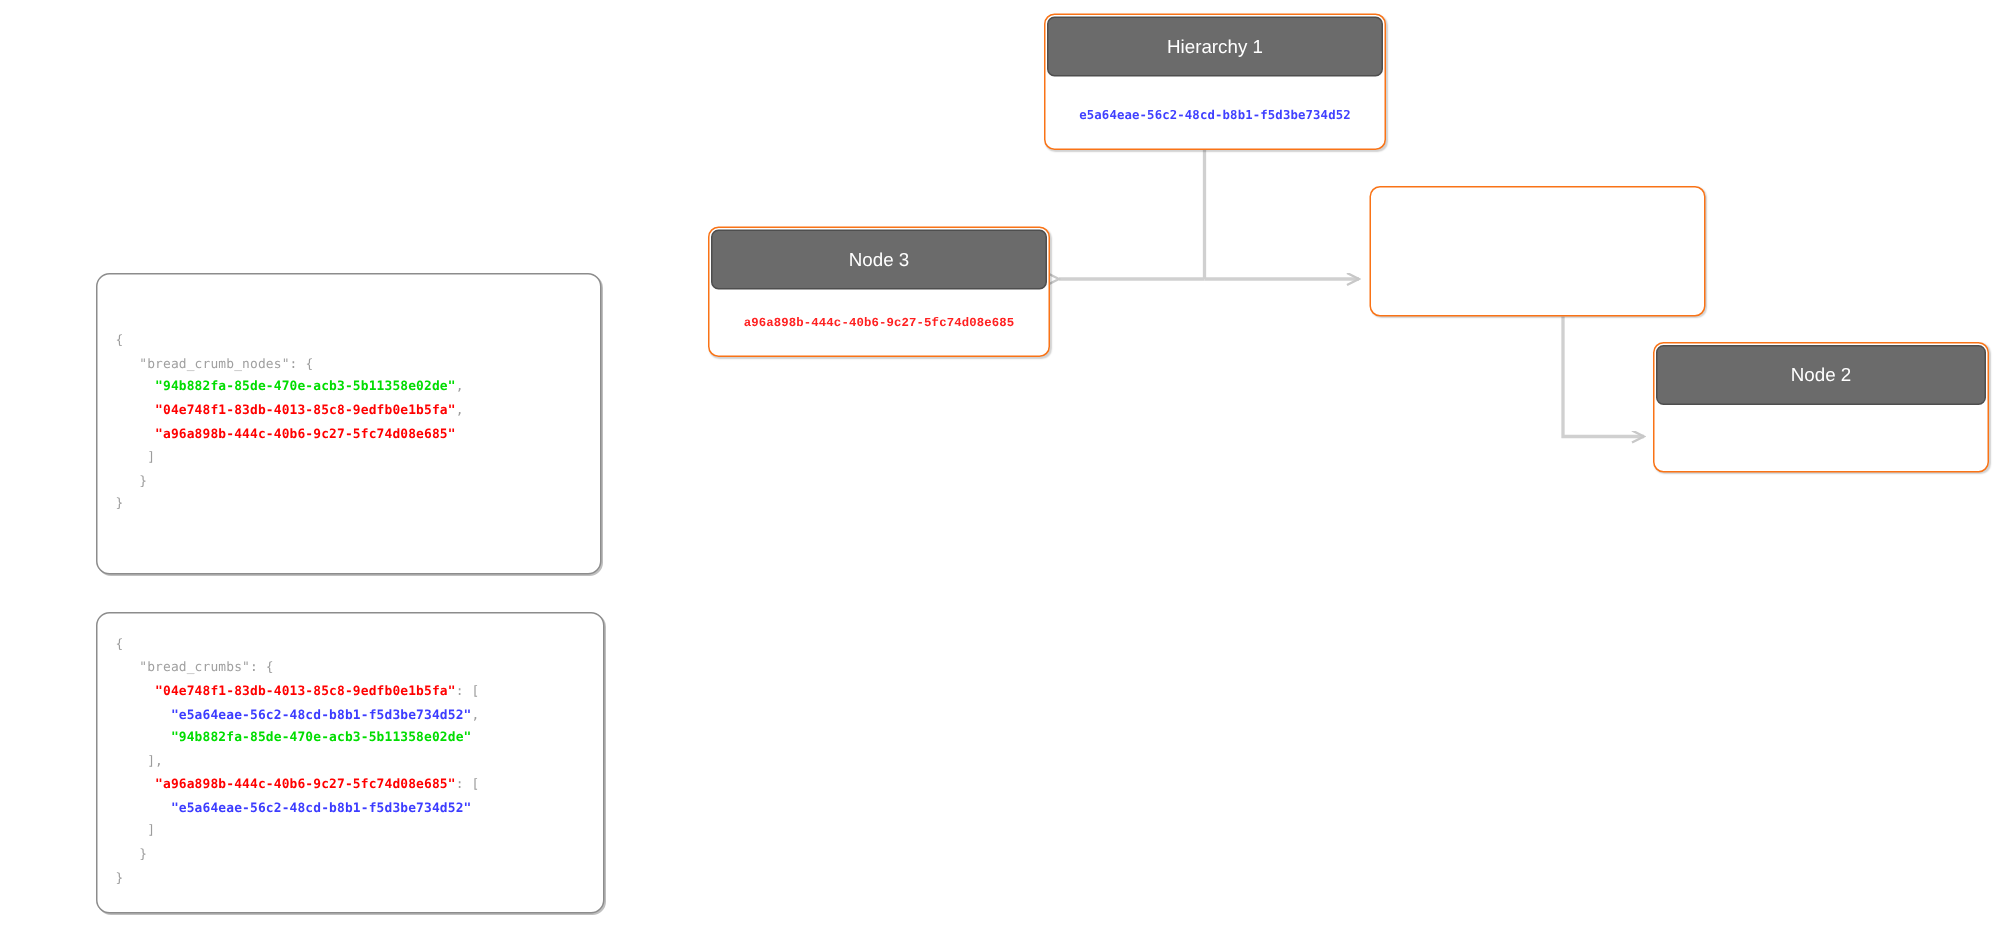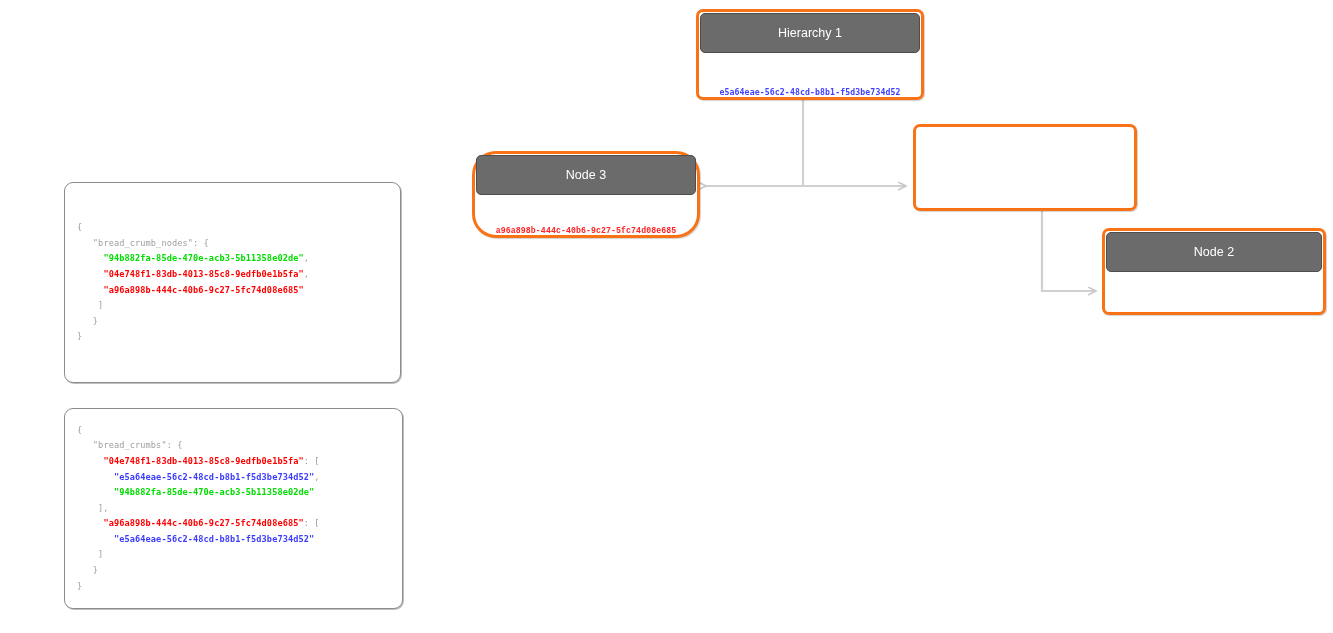--- a/index.html
+++ b/index.html
@@ -48,21 +48,21 @@
   .tok-key   { color: #a0a0a0; }
   .tok-red   { color: #ff0000; font-weight: bold; }
   .tok-green { color: #00dd00; font-weight: bold; }
   .tok-blue  { color: #3c3cff; font-weight: bold; }
 
   
   .node {
     position: absolute;
     box-sizing: border-box;
     background: #ffffff;
-    border: 3px solid #f97316;
+    border: 1px solid #f97316;
     border-radius: 7px;
     box-shadow: 1px 1px 1px rgba(0,0,0,0.18);
     z-index: 5;
   }
   .node-header {
     box-sizing: border-box;
     height: 40px;
     background: #6b6b6b;
     border: 1px solid #4e4e4e;
     border-radius: 5px;
@@ -70,35 +70,35 @@
     color: #ffffff;
     font-size: 12.5px;
     display: flex;
     align-items: center;
     justify-content: center;
     font-family: "Liberation Sans", sans-serif;
   }
   .node-body {
     height: calc(100% - 42px);
     display: flex;
-    align-items: flex-end;
+    align-items: center;
     justify-content: center;
   }
   .node-uuid {
     font-family: "DejaVu Sans Mono", "Liberation Mono", monospace;
     font-size: 8.2px;
     font-weight: bold;
     letter-spacing: 0.1px;
   }
   .uuid-blue  { color: #4040ff; }
   .uuid-green { color: #00e000; }
   .uuid-red   { color: #ff2020; font-family: Liberation Mono, monospace; }
 
   #node-hierarchy-1 { left: 696px;  top: 9px;   width: 228px; height: 91px; }
-  #node-3           { left: 472px;  top: 151px; width: 228px; height: 87px; border-radius: 24px; }
+  #node-3           { left: 472px;  top: 151px; width: 228px; height: 87px; }
   #node-1           { left: 913px;  top: 124px; width: 224px; height: 87px; }
   #node-2           { left: 1102px; top: 228px; width: 224px; height: 87px; }
 
   
   #connectors {
     position: absolute;
     left: 0;
     top: 0;
     width: 1333px;
     height: 633px;

